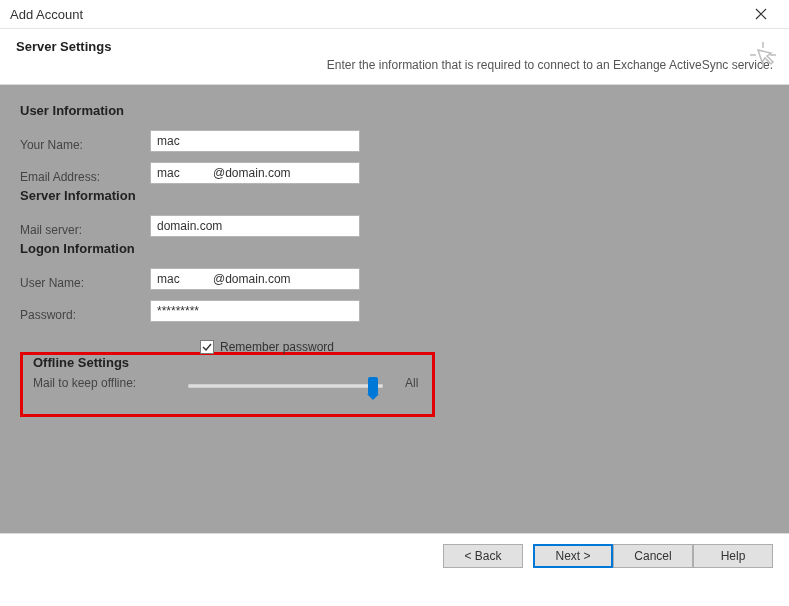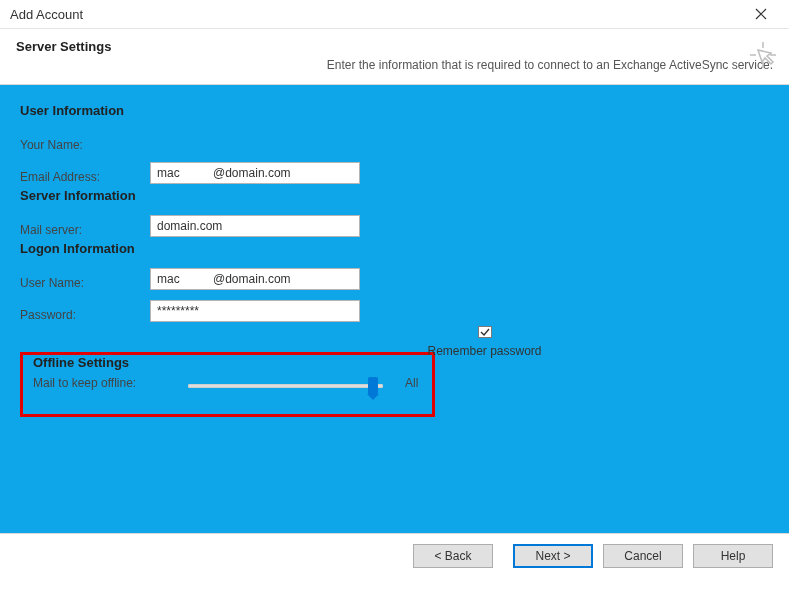--- a/index.html
+++ b/index.html
@@ -56,21 +56,21 @@
     top: 12px;
     width: 28px;
     height: 28px;
   }
   .hr1 {
     height: 1px;
     background: #d9d9d9;
   }
 
   .body {
-    background: #0ea5e9;
+    background: #a3a3a3;
     padding: 14px 20px 0 20px;
     height: 448px;
     box-sizing: border-box;
   }
 
   .section-title {
     font-weight: 700;
     font-size: 13px;
     color: #222;
     margin: 4px 0 6px 0;
@@ -96,23 +96,22 @@
     font-size: 12px;
     color: #333;
     outline: none;
   }
   .text-input::placeholder { color: #333; }
 
   .remember-row {
     margin-left: 180px;
     height: 28px;
     display: flex;
-    align-items: center;
+    align-items: flex-end;
     gap: 6px;
-    flex-direction: column;
   }
   .checkbox {
     width: 14px;
     height: 14px;
     border: 1px solid #7a7a7a;
     background: #ffffff;
     box-sizing: border-box;
     display: inline-flex;
     align-items: center;
     justify-content: center;
@@ -177,21 +176,20 @@
 
   .footer-sep {
     height: 1px;
     background: #d9d9d9;
   }
   .footer {
     height: 44px;
     display: flex;
     align-items: center;
     justify-content: flex-end;
-    gap: 10px;
     padding: 0 16px;
   }
   .btn {
     width: 80px;
     height: 24px;
     background: #e1e1e1;
     border: 1px solid #adadad;
     box-sizing: border-box;
     font-family: inherit;
     font-size: 12px;
@@ -233,20 +231,21 @@
 </div>
 
 <div class="hr1"></div>
 
 <div class="body">
 
   <div class="section-title">User Information</div>
 
   <div class="form-row">
     <span class="form-label">Your Name:</span>
+    <input class="text-input" type="text" value="mac" style="">
   </div>
 
   <div class="form-row">
     <span class="form-label">Email Address:</span>
     <input class="text-input" type="text" value="mac          @domain.com" style="">
   </div>
 
   <div class="section-title">Server Information</div>
 
   <div class="form-row">

